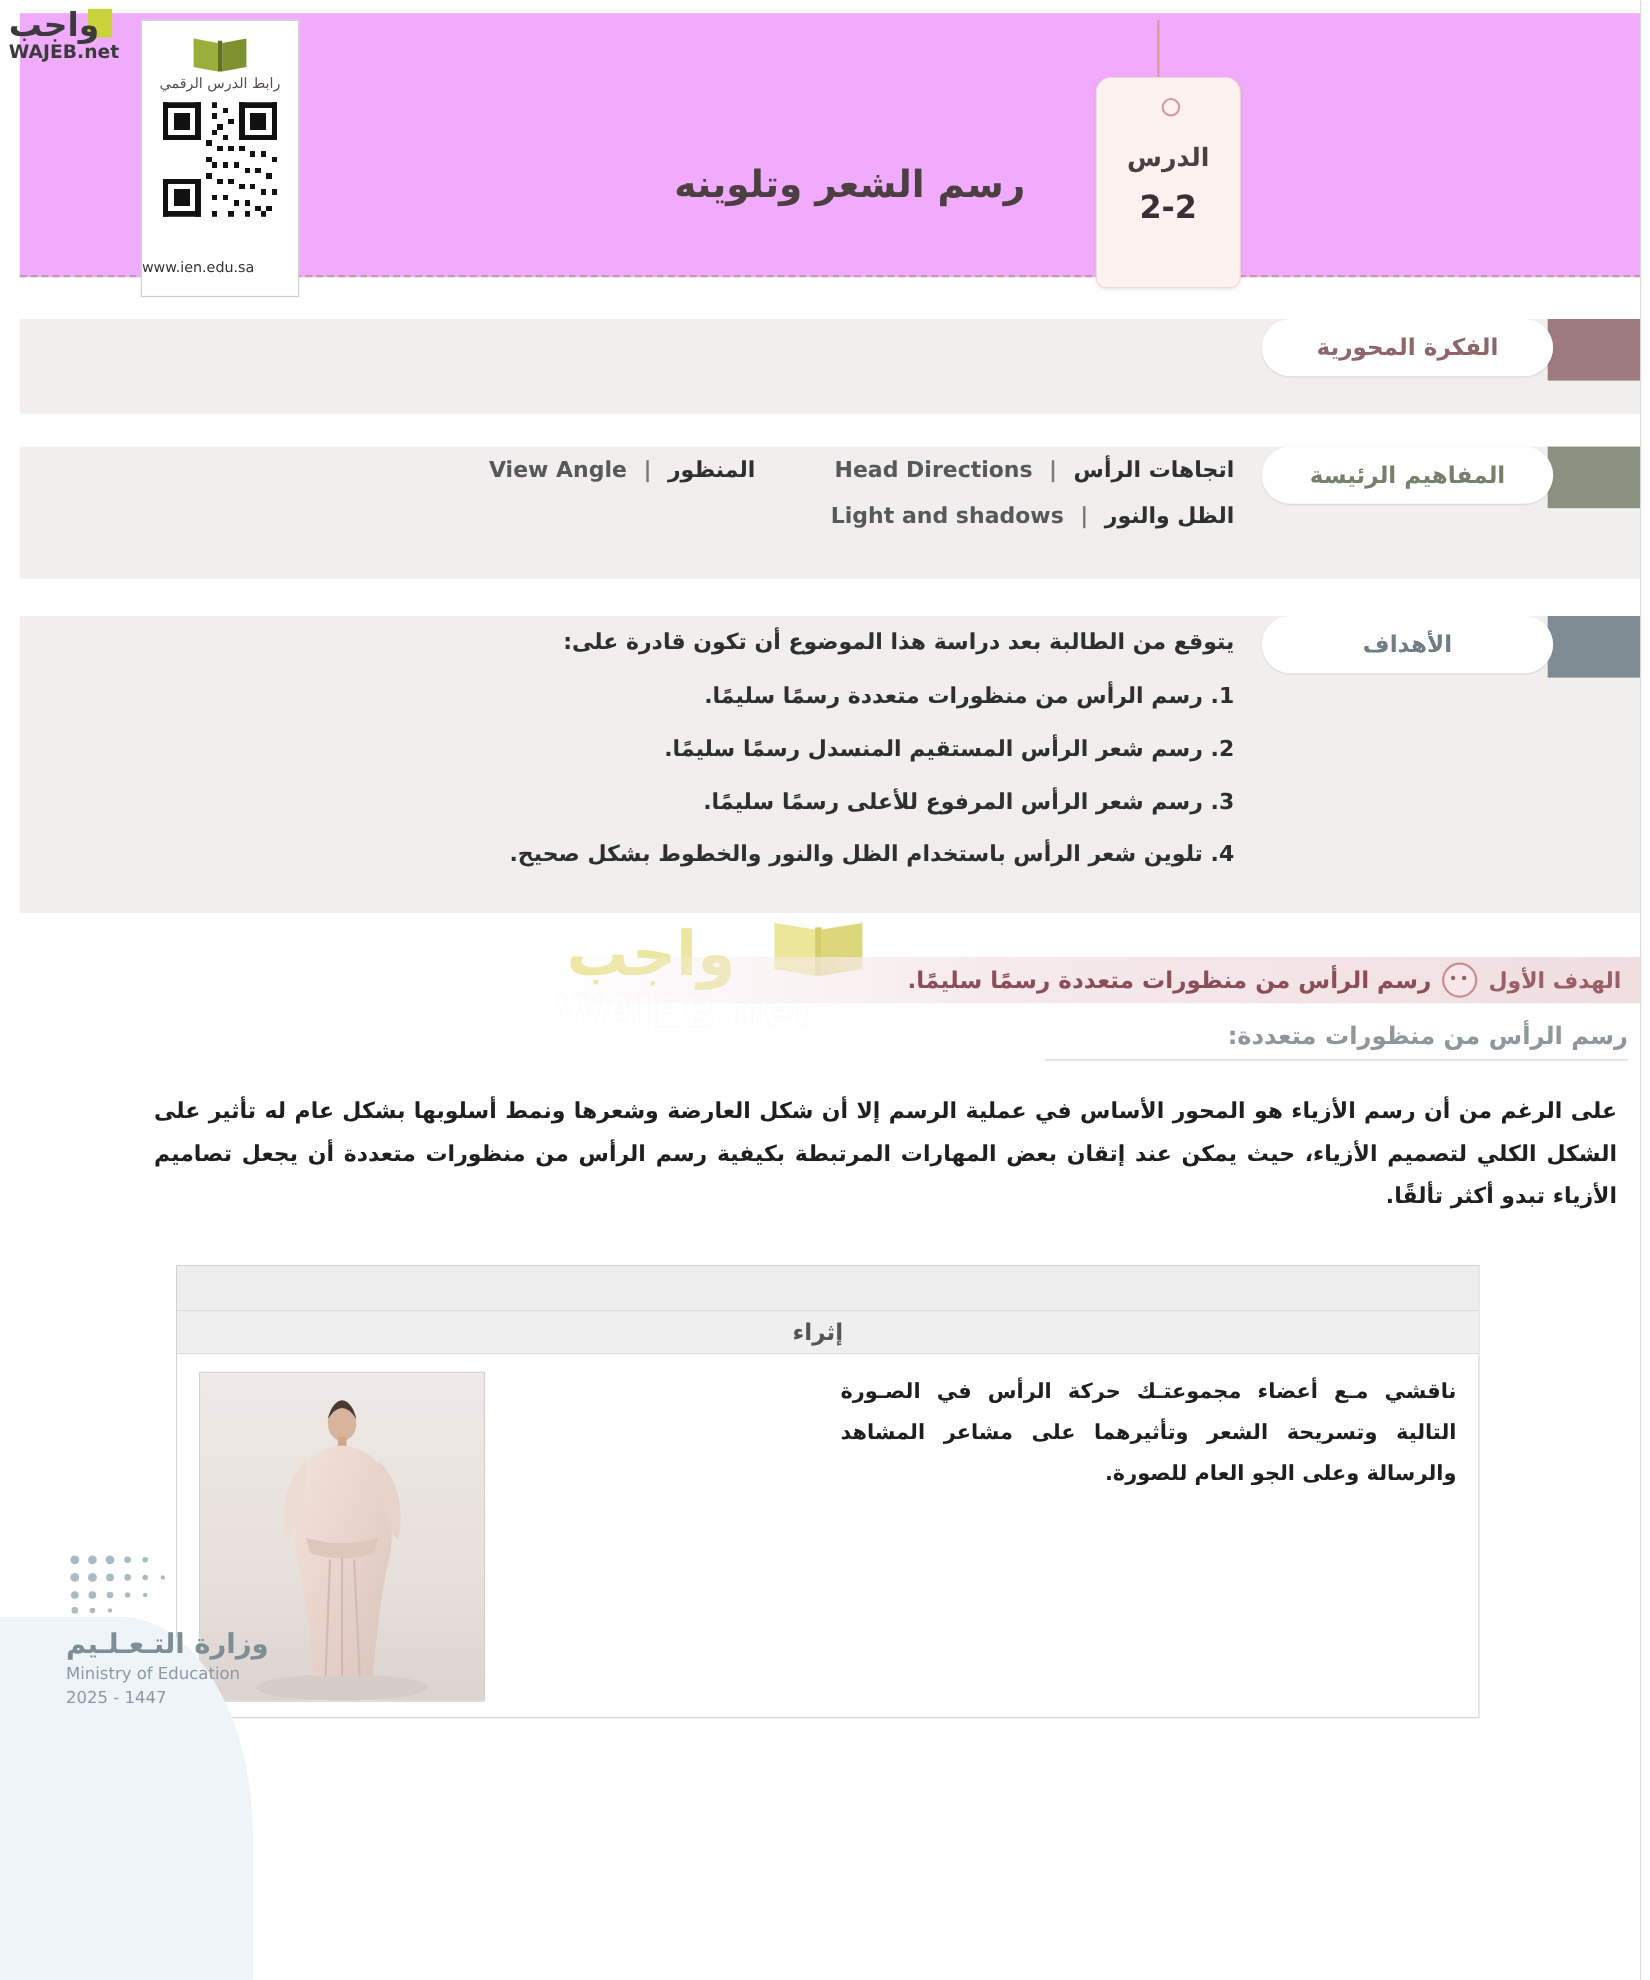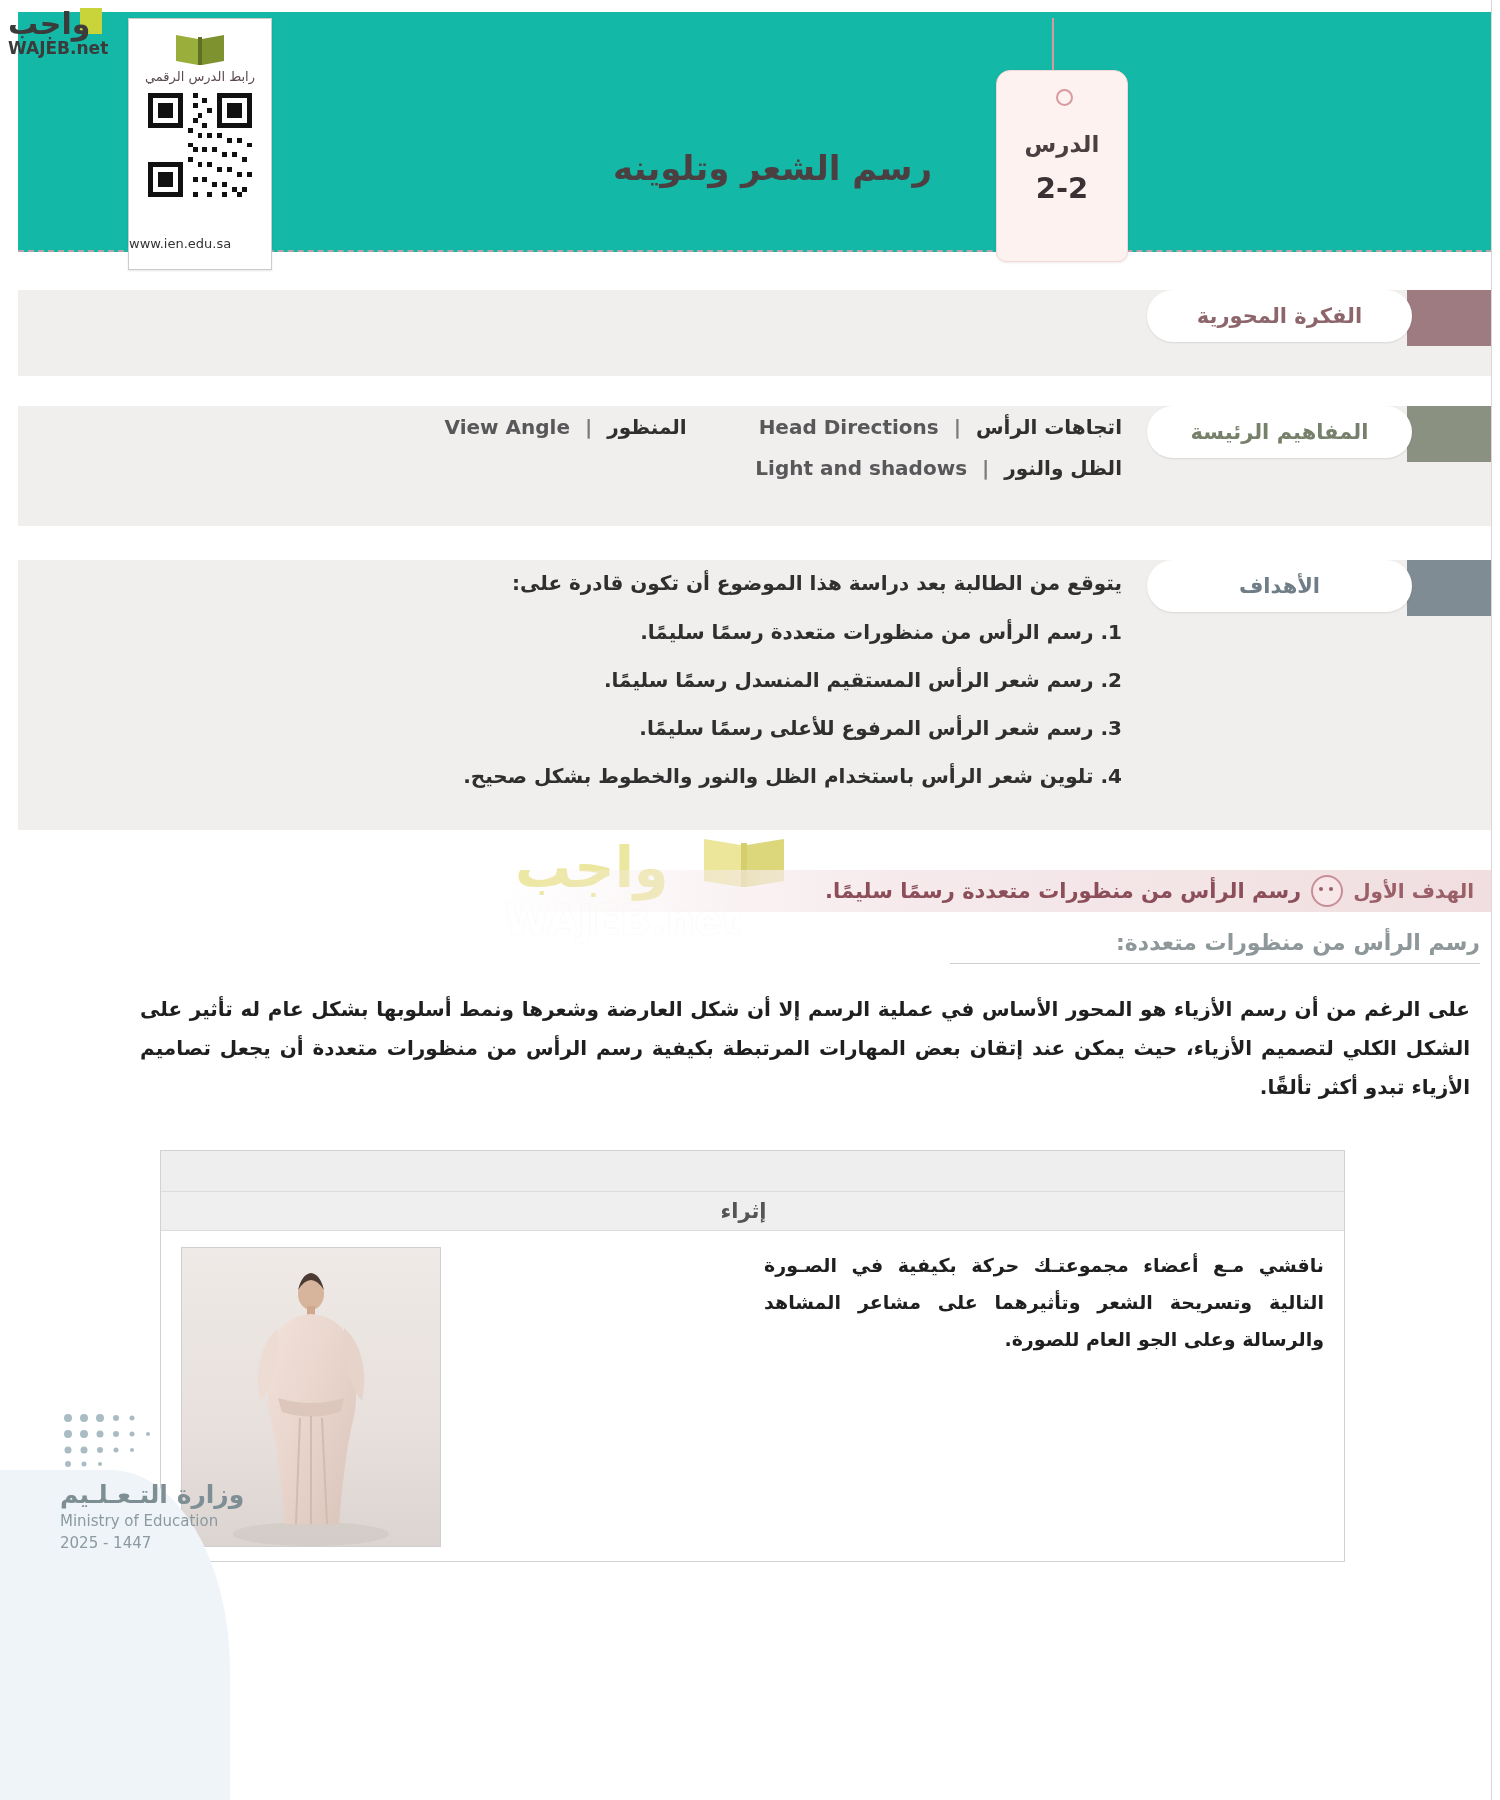--- a/index.html
+++ b/index.html
@@ -33,21 +33,21 @@
     border-left: 1px solid #d8d8d8;
   }
 
   
   .header-band {
     position: absolute;
     top: 12px;
     right: 8px;
     left: 18px;
     height: 238px;
-    background: #14b8a6;
+    background: #f0abfc;
     border-bottom: 2px dashed #b9a3a6;
     padding-left: 43px;
   }
   .header-title {
     position: absolute;
     top: 136px;
     right: 560px;
     font-size: 34px;
     font-weight: bold;
     color: #4c3f42;
@@ -653,21 +653,21 @@
 
   <div class="sub-heading">رسم الرأس من منظورات متعددة:</div>
 
   <div class="body-para">على الرغم من أن رسم الأزياء هو المحور الأساس في عملية الرسم إلا أن شكل العارضة وشعرها ونمط أسلوبها بشكل عام له تأثير على الشكل الكلي لتصميم الأزياء، حيث يمكن عند إتقان بعض المهارات المرتبطة بكيفية رسم الرأس من منظورات متعددة أن يجعل تصاميم الأزياء تبدو أكثر تألقًا.</div>
 
   <div class="enrich-box">
     <div class="enrich-head"></div>
     <div class="enrich-title-bar">
       <span>إثراء</span>
     </div>
-    <div class="enrich-text">ناقشي مـع أعضاء مجموعتـك حركة بكيفية في الصـورة التالية وتسريحة الشعر وتأثيرهما على مشاعر المشاهد والرسالة وعلى الجو العام للصورة.</div>
+    <div class="enrich-text">ناقشي مـع أعضاء مجموعتـك حركة الرأس في الصـورة التالية وتسريحة الشعر وتأثيرهما على مشاعر المشاهد والرسالة وعلى الجو العام للصورة.</div>
     <div class="enrich-photo">
       <svg viewBox="0 0 258 298" width="258" height="298">
         <defs>
           <linearGradient id="bg" x1="0" y1="0" x2="0" y2="1">
             <stop offset="0%" stop-color="#efeae7"></stop>
             <stop offset="60%" stop-color="#e7e0dc"></stop>
             <stop offset="100%" stop-color="#dcd4d0"></stop>
           </linearGradient>
           <linearGradient id="dress" x1="0" y1="0" x2="1" y2="1">
             <stop offset="0%" stop-color="#f2e2db"></stop>

